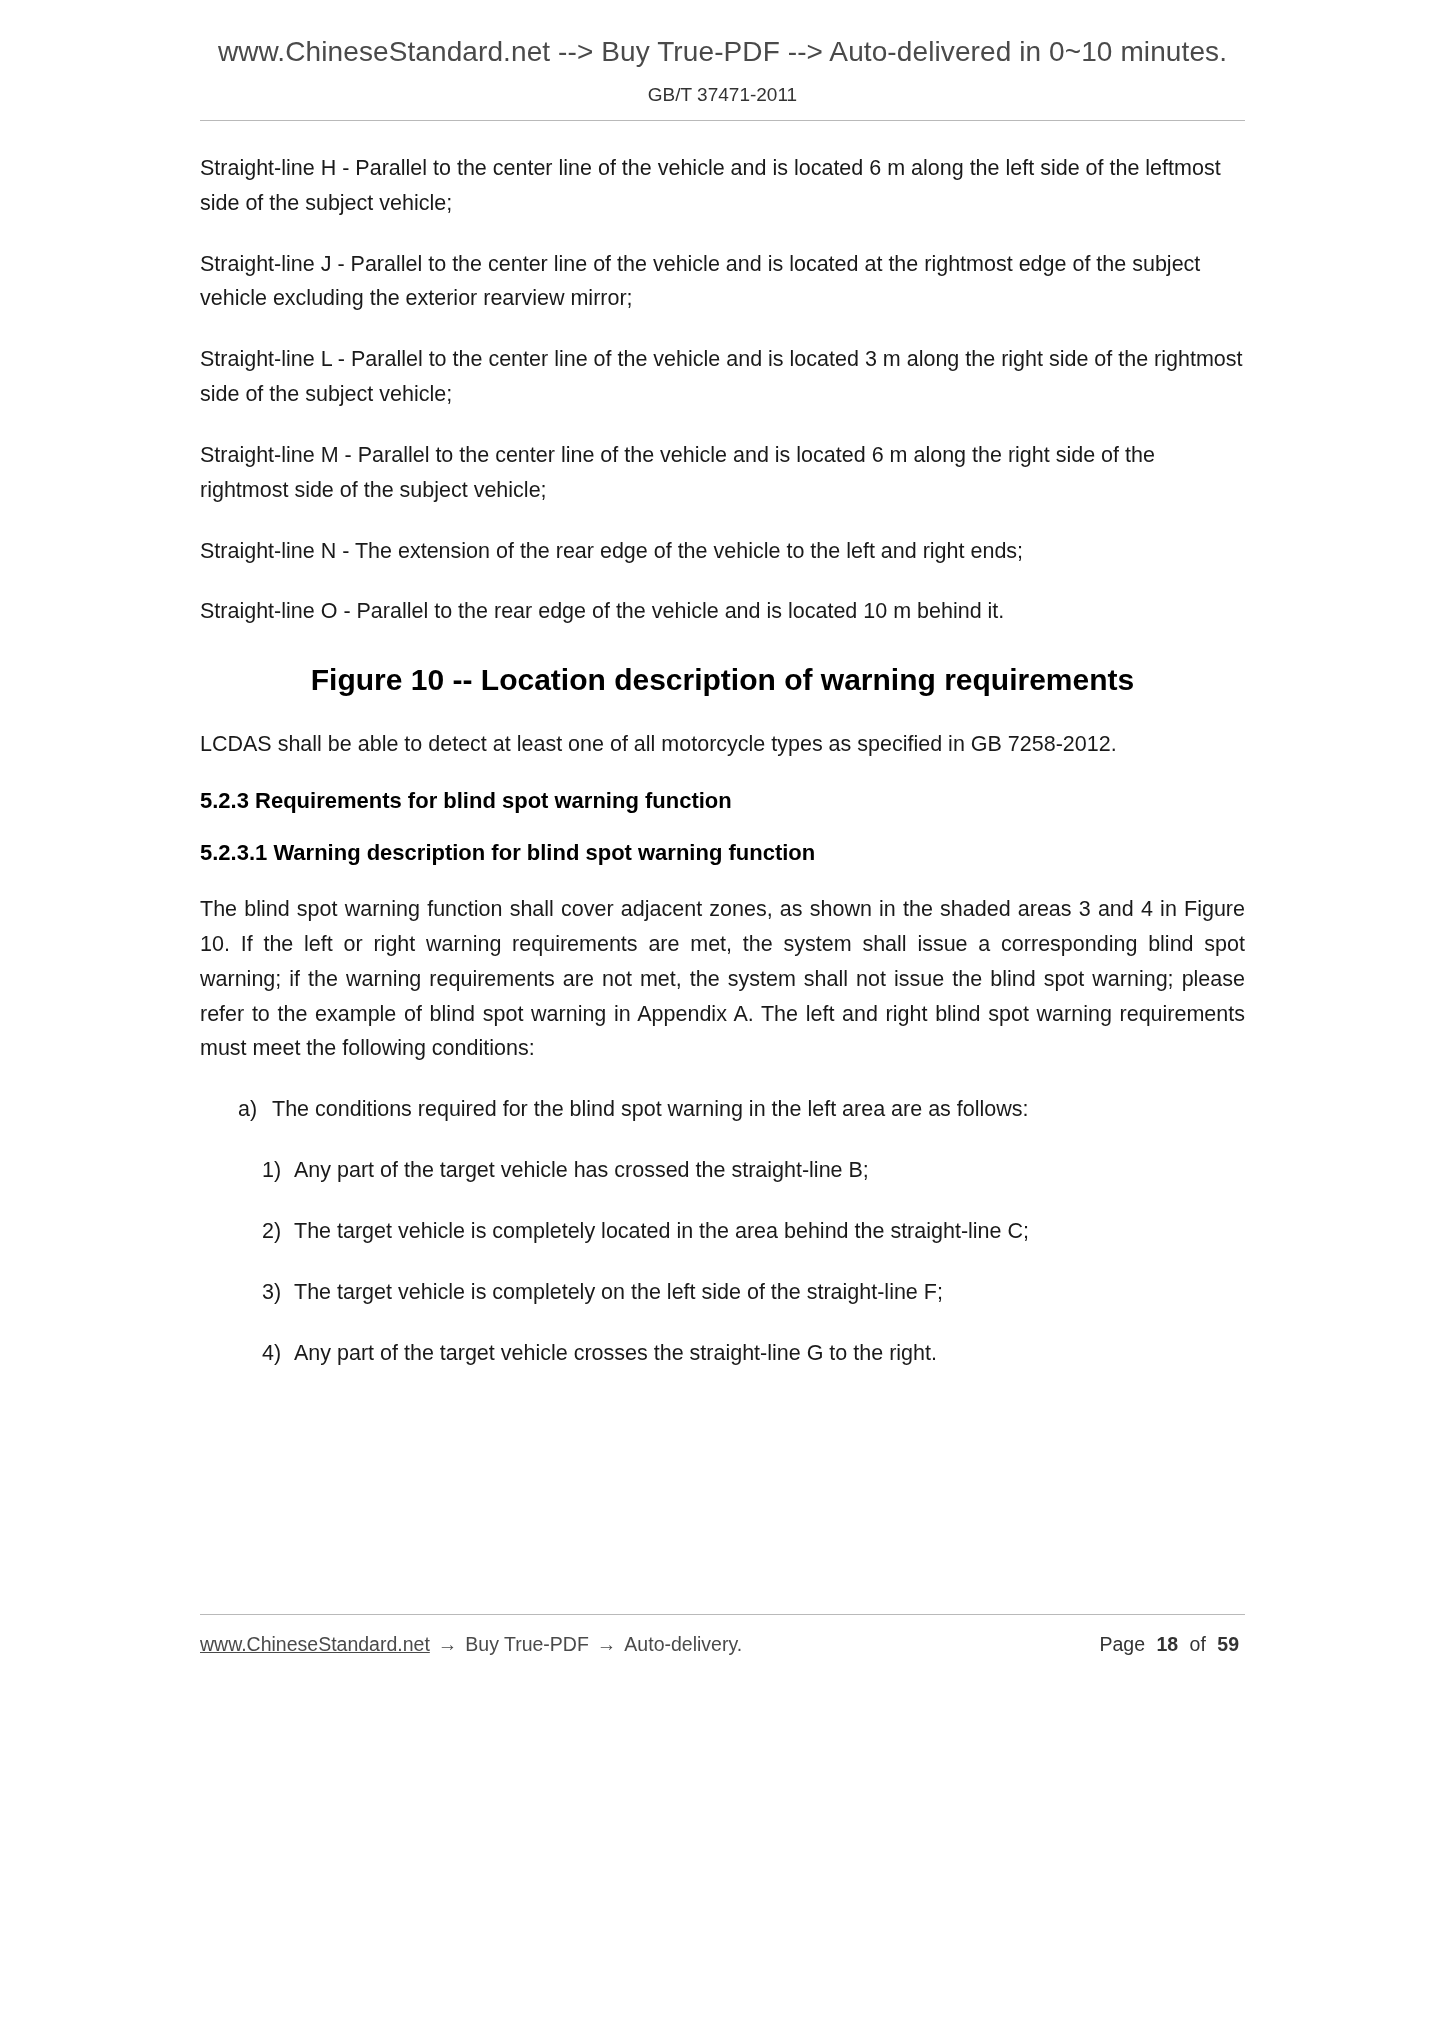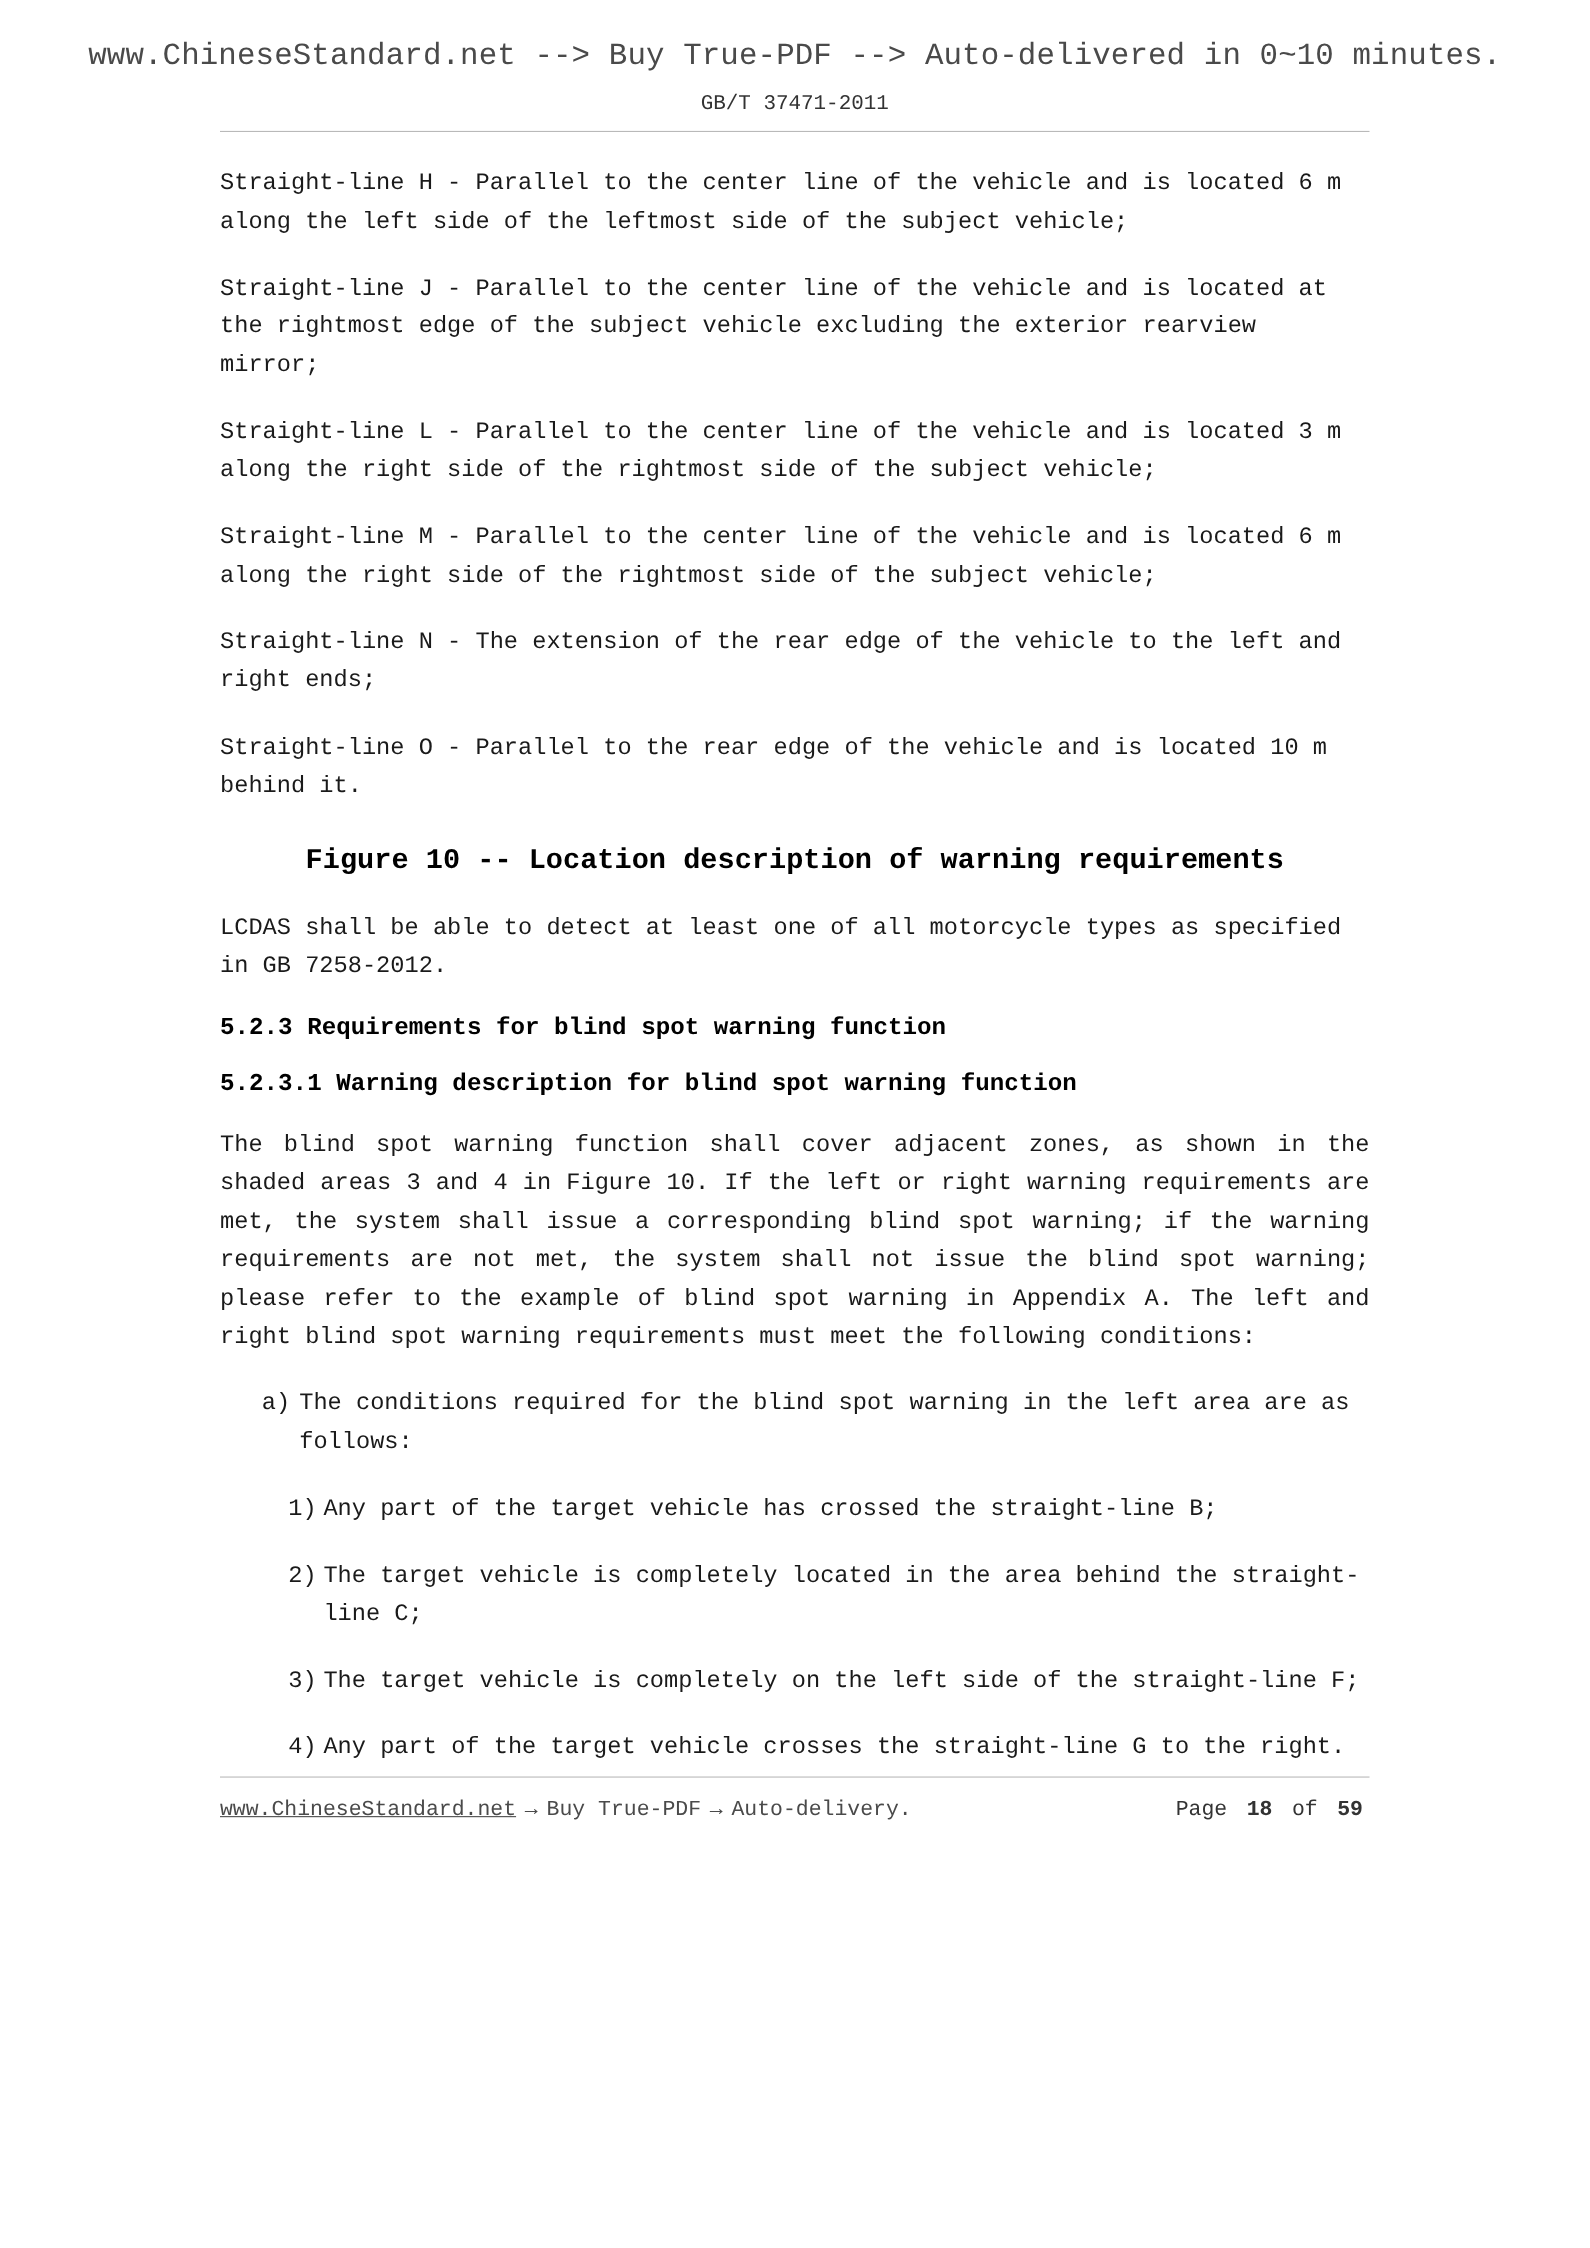--- a/index.html
+++ b/index.html
@@ -11,21 +11,20 @@
     font-family: "Liberation Sans", sans-serif;
     color: #000000;
   }
   .page {
     position: relative;
     width: 1445px;
     height: 1708px;
     margin: 0 auto;
     background: #ffffff;
     box-sizing: border-box;
-    font-family: Liberation Mono, monospace;
   }
   .watermark {
     text-align: center;
     font-size: 28px;
     color: #4a4a4a;
     padding-top: 36px;
     letter-spacing: 0.1px;
   }
   .doc-code {
     text-align: center;
@@ -45,21 +44,21 @@
   p.body {
     font-size: 21.5px;
     line-height: 1.62;
     margin: 0 0 26px 0;
     color: #1a1a1a;
   }
   p.justify {
     text-align: justify;
   }
   p.figure-caption {
-    font-size: 26px;
+    font-size: 30px;
     font-weight: bold;
     text-align: center;
     margin: 34px 0 30px 0;
     color: #000;
   }
   h3.heading {
     font-size: 22px;
     font-weight: bold;
     margin: 0 0 26px 0;
     color: #000;

